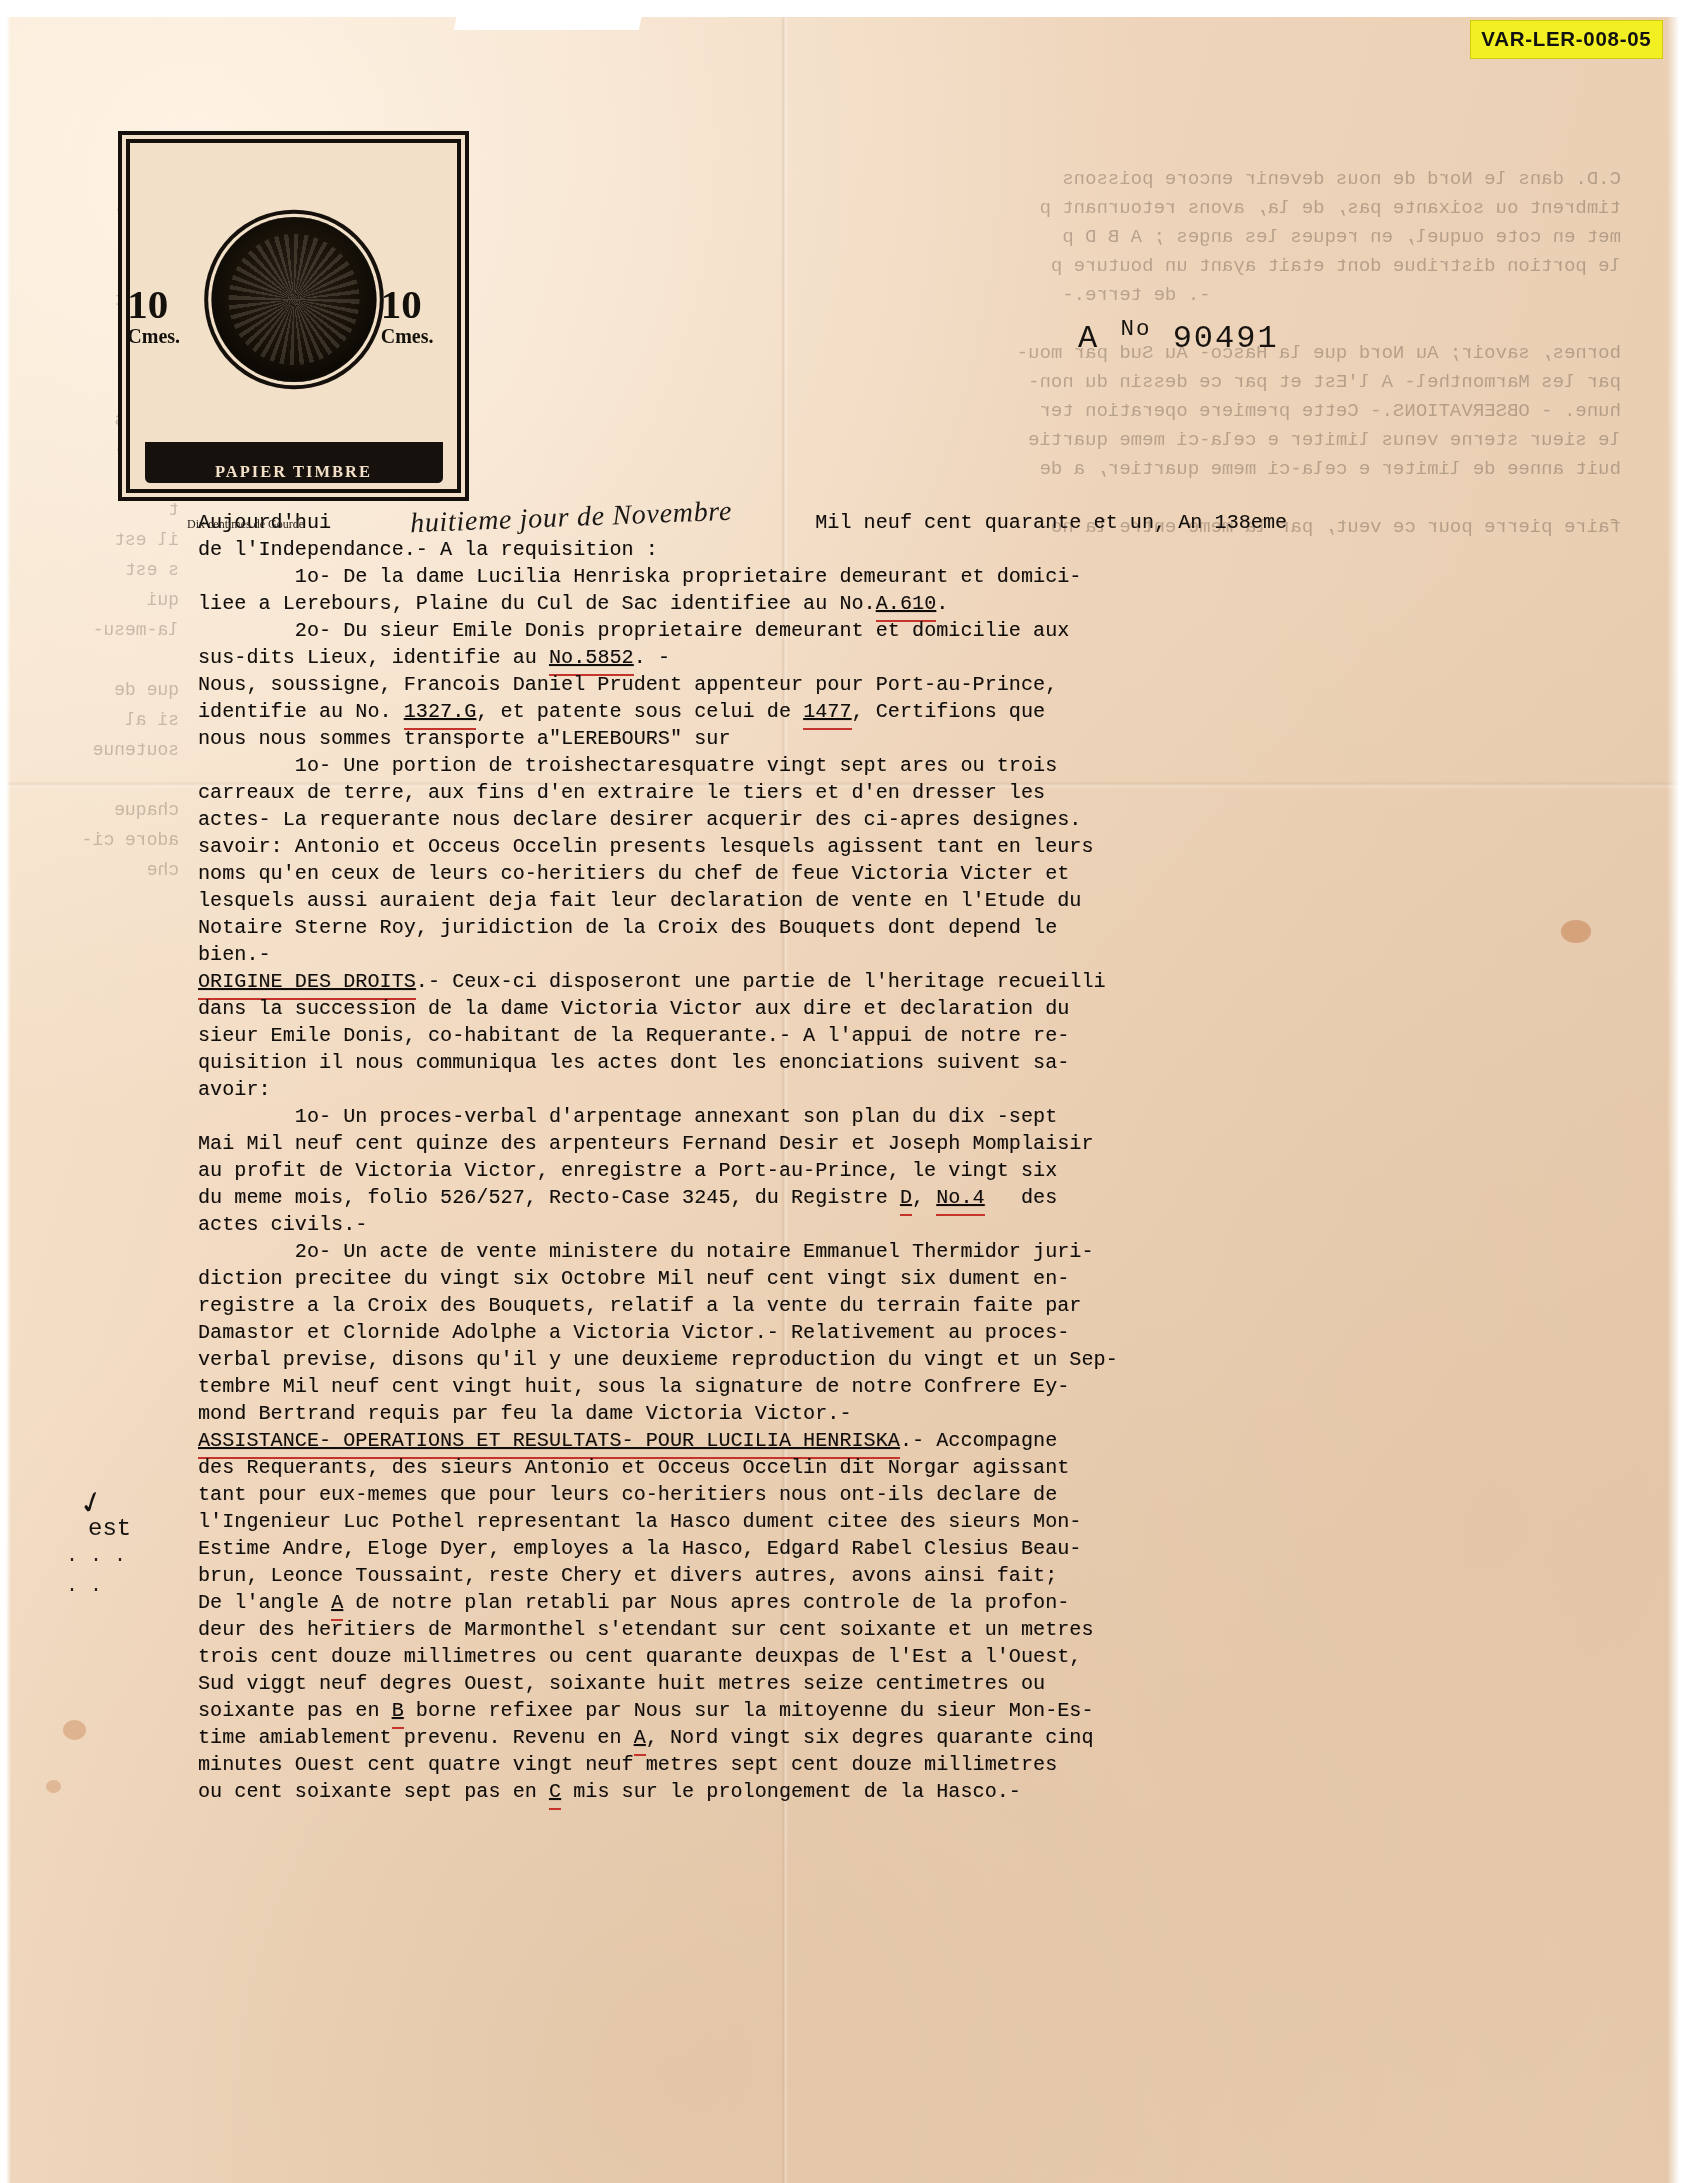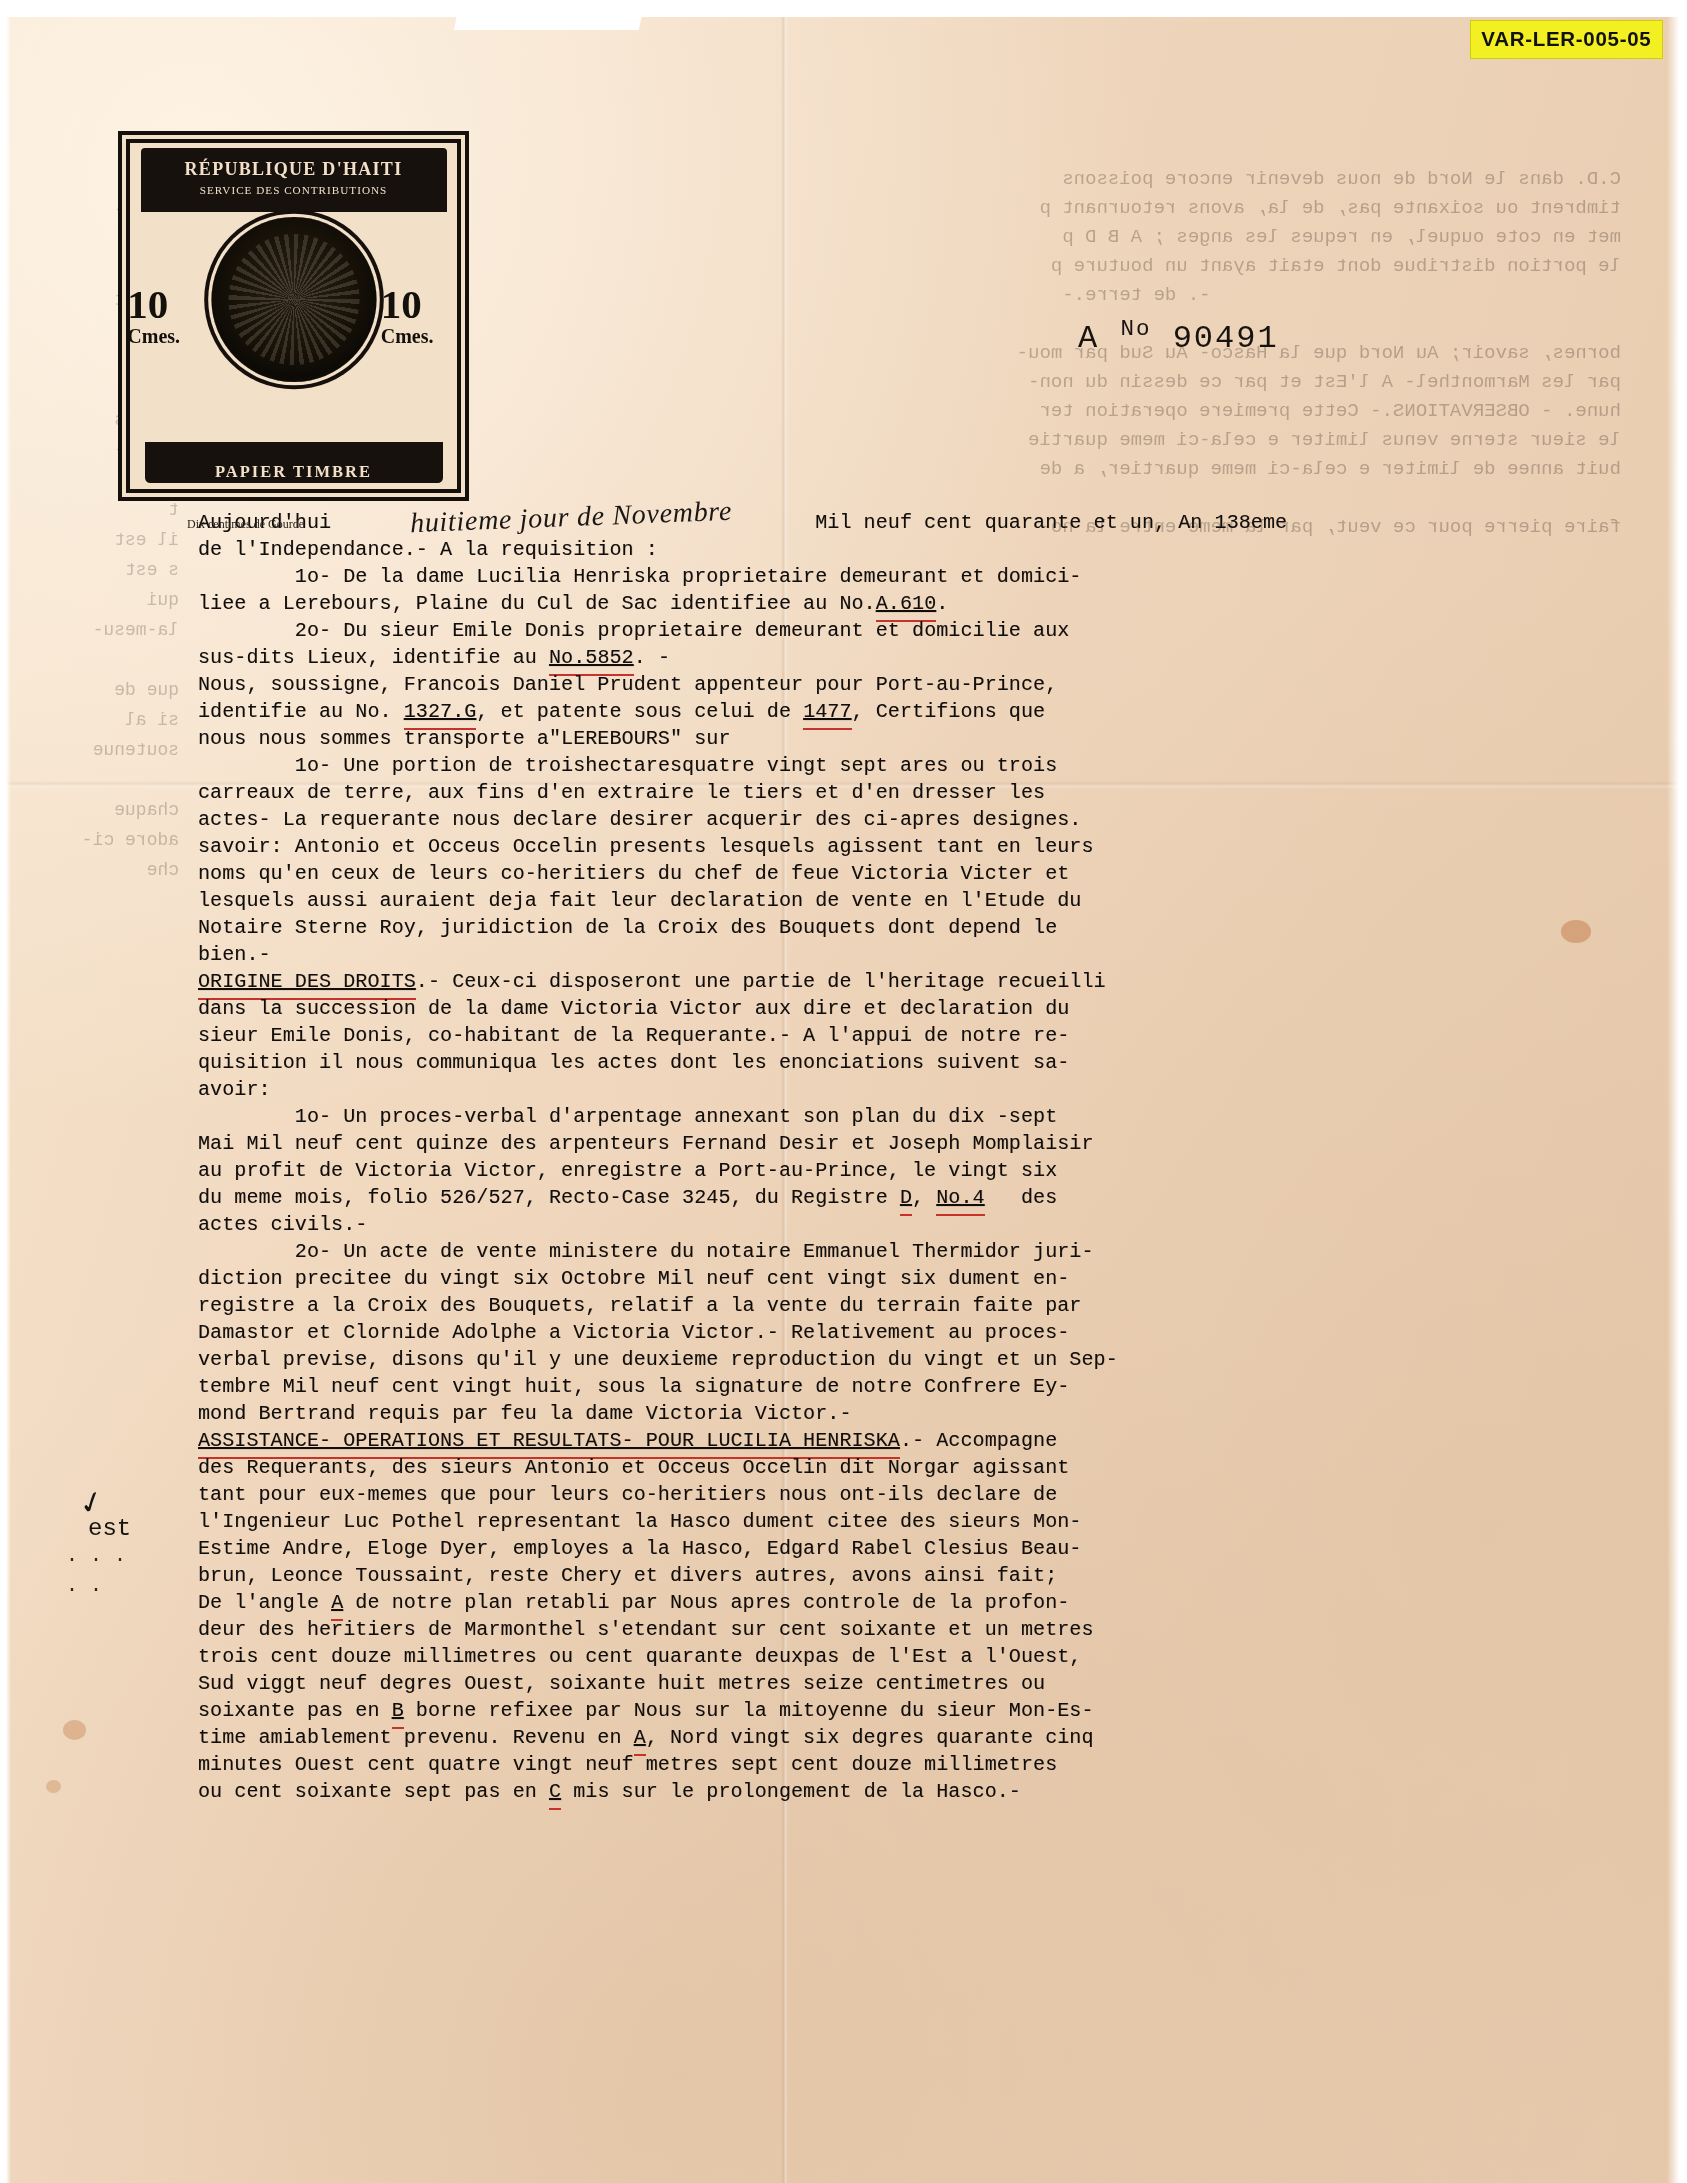--- a/index.html
+++ b/index.html
@@ -339,28 +339,24 @@
   <div class="stain" style="top:1720px;left:63px;width:22.5px;height:20px;background:rgba(183,96,40,0.30);"></div>
   <div class="stain" style="top:1780px;left:46px;width:14.6px;height:13.2px;background:rgba(183,96,40,0.26);"></div>
   <div class="fold-v"></div>
   <div class="fold-h"></div>
 
   <div class="scan-edge-top"></div>
   <div class="scan-edge-top2"></div>
   <div class="scan-edge-left"></div>
   <div class="scan-edge-right"></div>
 
-  <div id="archive-tag">VAR-LER-005-05</div>
+  <div id="archive-tag">VAR-LER-008-05</div>
 
   <div id="stamp">
     <div class="frame"></div>
-    <div class="banner">
-      <div class="l1">RÉPUBLIQUE D'HAITI</div>
-      <div class="l2">SERVICE DES CONTRIBUTIONS</div>
-    </div>
     <div class="medallion"></div>
     <div class="val left">
       <div class="num">10</div>
       <div class="unit">Cmes.</div>
     </div>
     <div class="val right">
       <div class="num">10</div>
       <div class="unit">Cmes.</div>
     </div>
     <div class="bottom">

